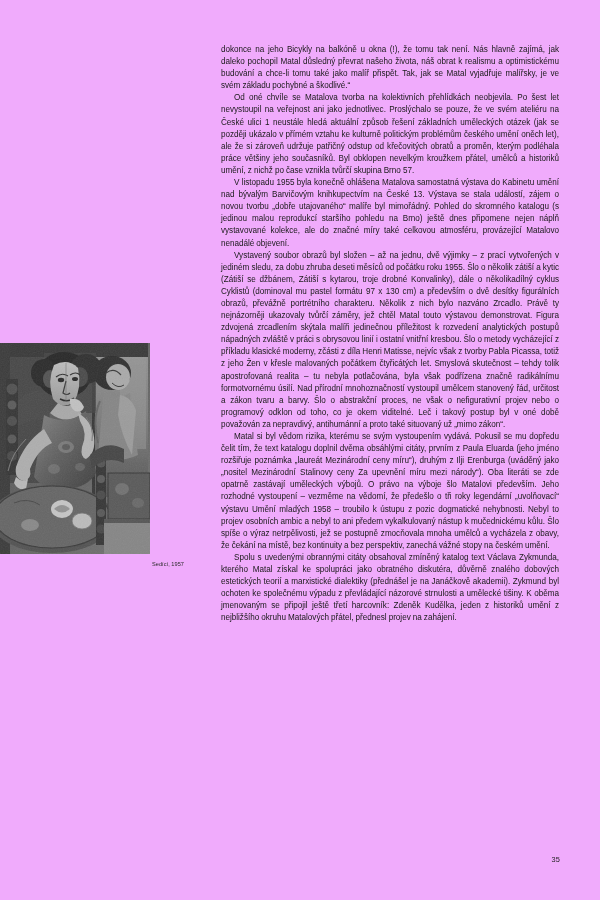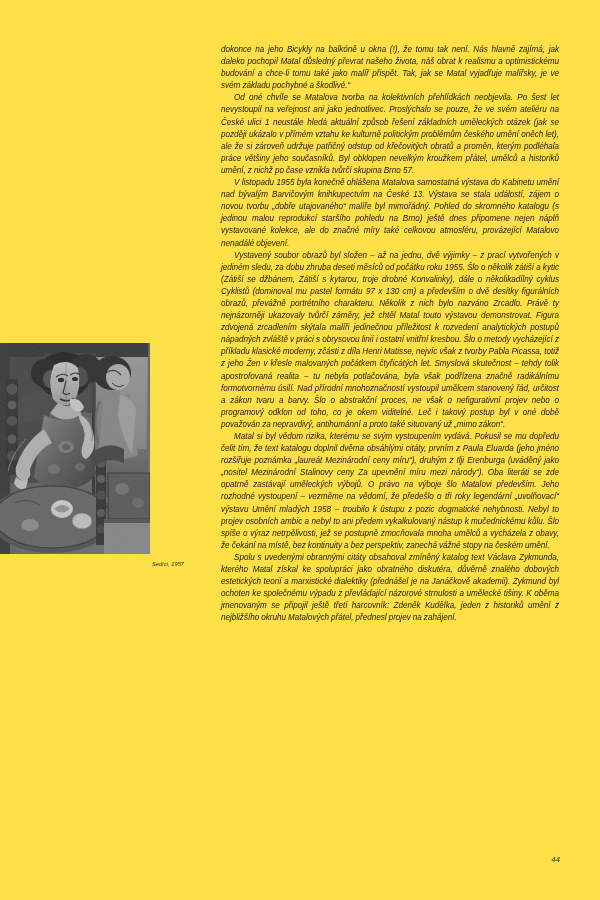--- a/index.html
+++ b/index.html
@@ -14,22 +14,21 @@
     overflow: hidden;
     font-family: "Liberation Sans", sans-serif;
     color: #1c1c1c;
     -webkit-font-smoothing: antialiased;
   }
 
   
   .page {
     position: absolute;
     inset: 0;
-    background: #fde047;
-    font-style: italic;
+    background: #f0abfc;
   }
 
   
   .text-column {
     position: absolute;
     left: 221px;
     top: 44px;
     width: 338px;
   }
   .para {
@@ -227,15 +226,15 @@
       <rect x="104" y="176" width="46" height="35" fill="#8c8c8c"></rect>
       <rect x="104" y="176" width="46" height="4" fill="#5a5a5a"></rect>
 
       <rect x="0" y="0" width="150" height="211" filter="url(#grain)" opacity="0.55"></rect>
       <rect x="0" y="0" width="150" height="211" fill="#000" opacity="0.04"></rect>
     </svg>
   </div>
 
   <div class="caption">Sedící, 1957</div>
 
-  <div class="folio">44</div>
+  <div class="folio">35</div>
 
 </div>
 
 </body></html>

